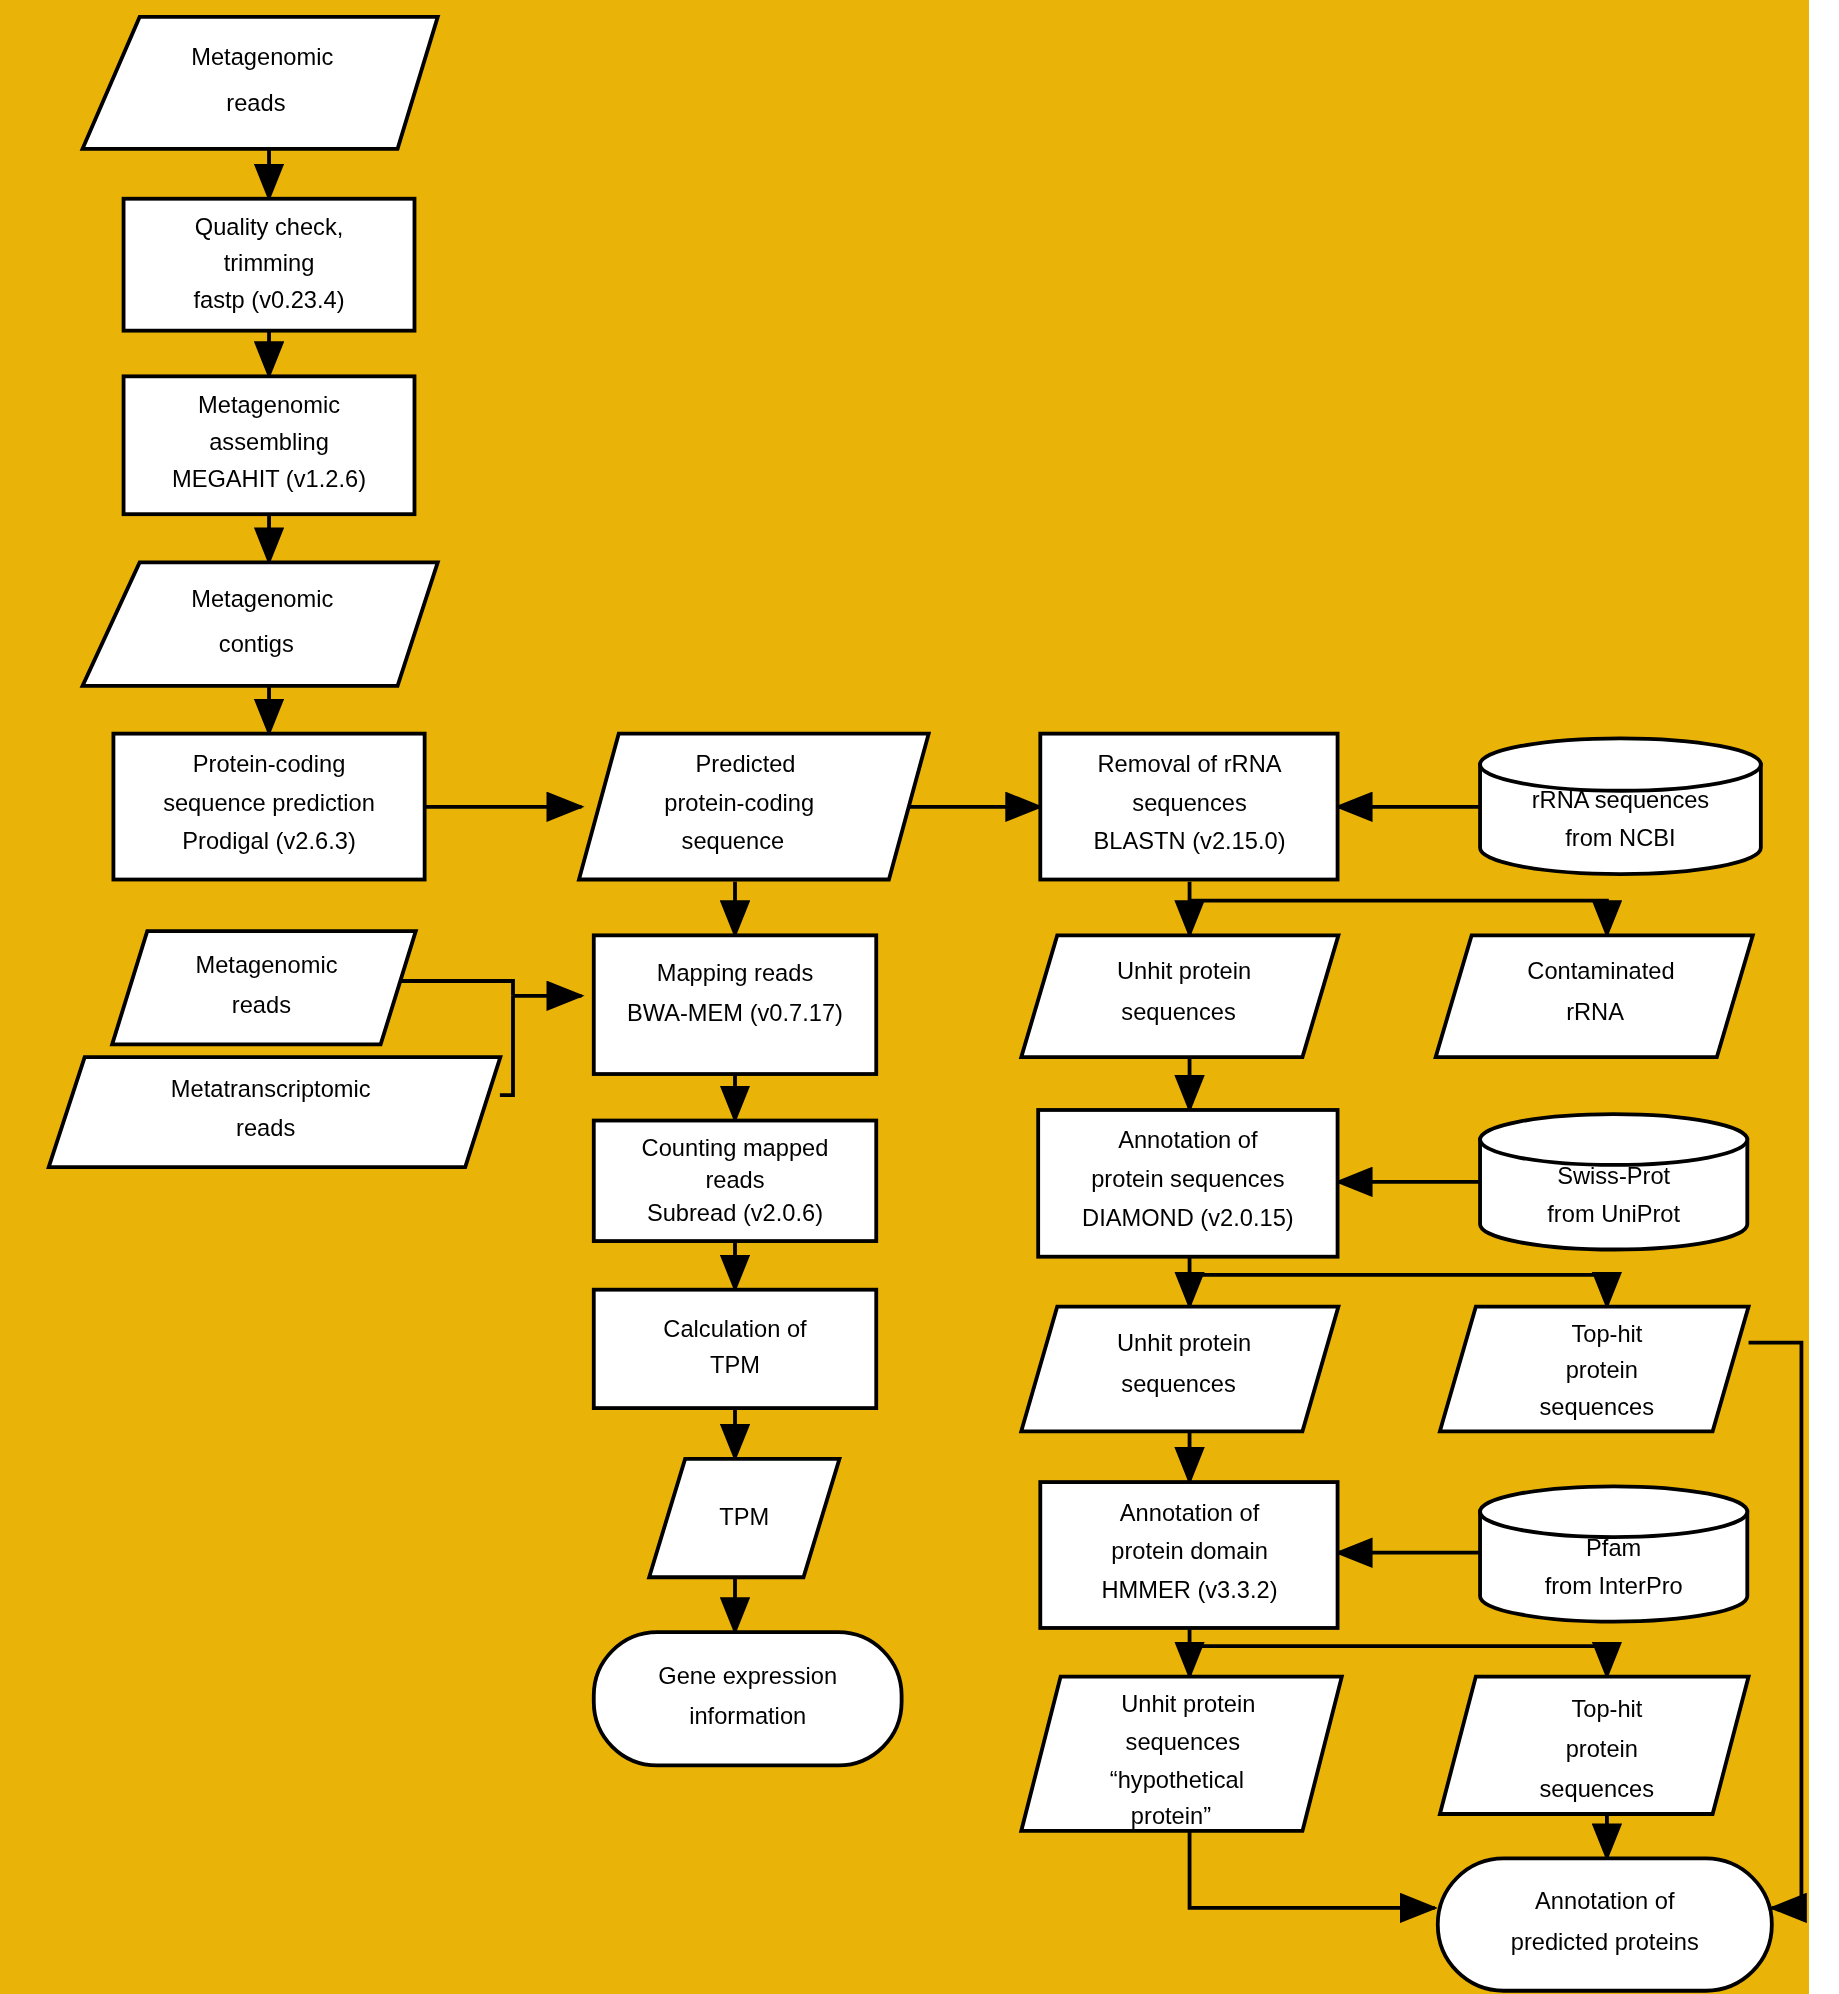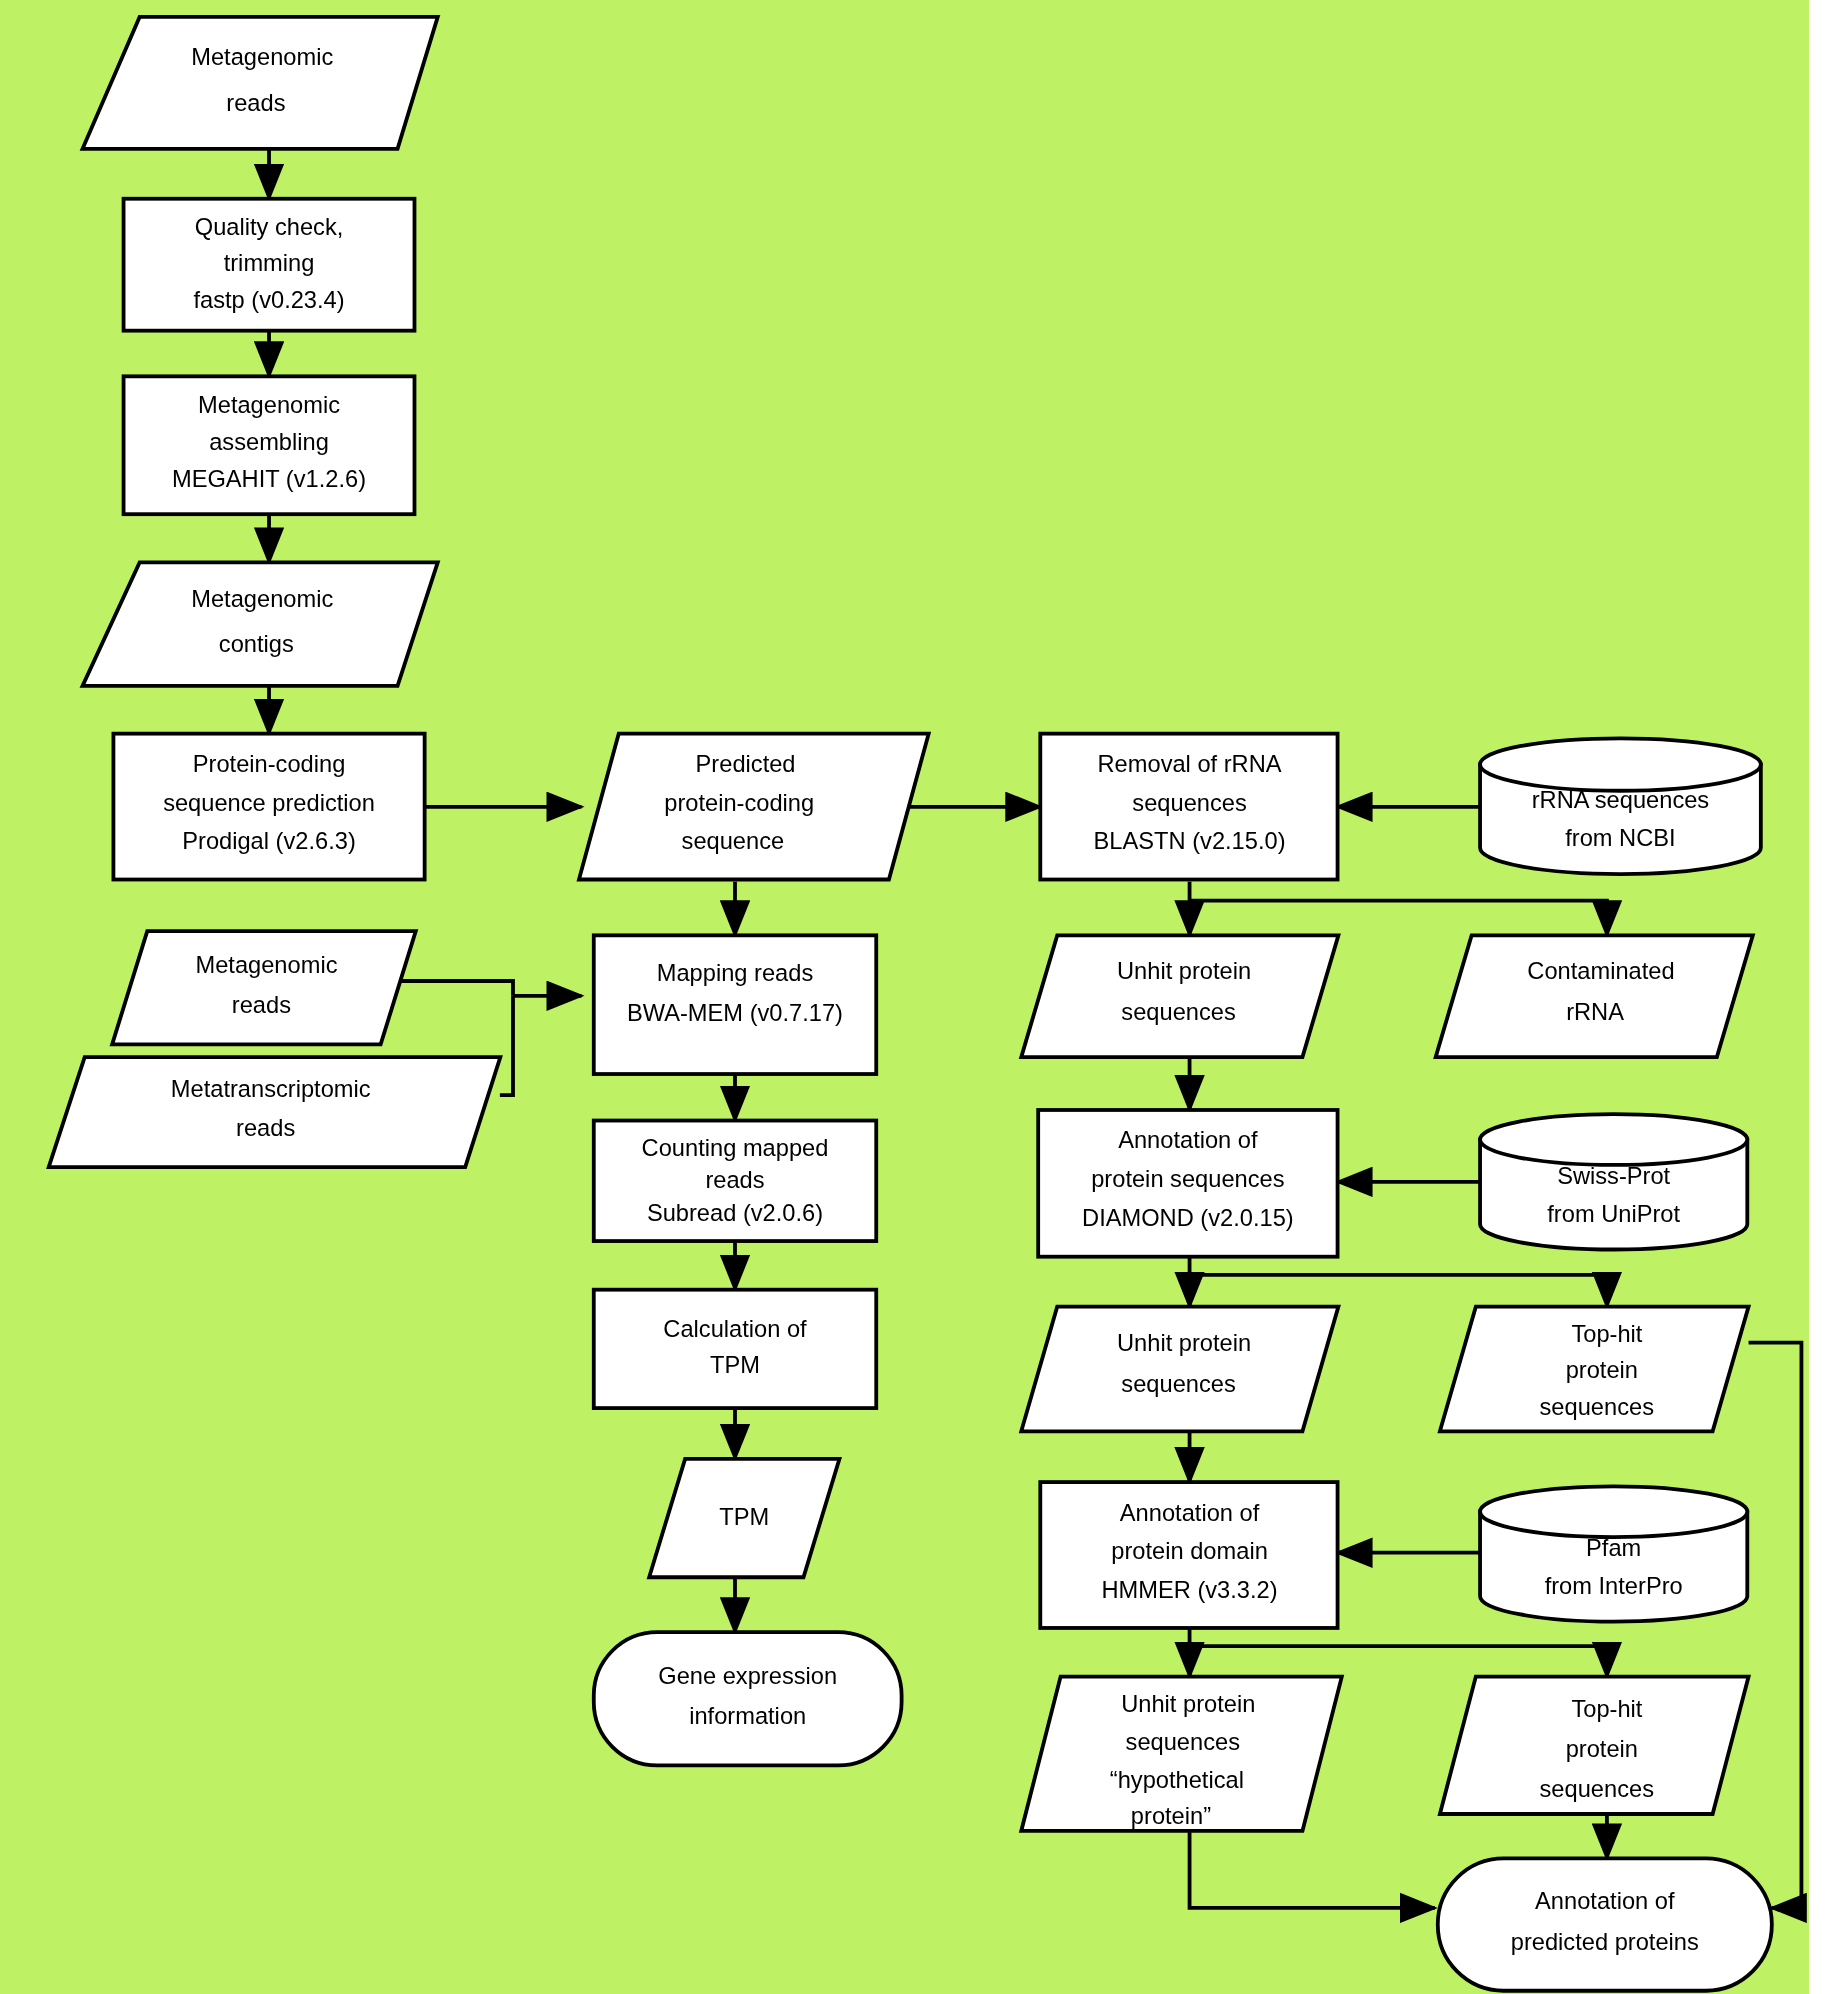--- a/index.html
+++ b/index.html
@@ -1,16 +1,16 @@
 <!DOCTYPE html>
 <html style="font-size:6.8px"><head>
 <meta charset="utf-8">
 <style>
   html,body{margin:0;padding:0;background:#ffffff;}
-  #page{position:relative;width:1809px;height:1995px;background:#bef264;
+  #page{position:relative;width:1809px;height:1995px;background:#eab308;
         font-family:"Liberation Sans", sans-serif;}
   svg{position:absolute;top:0;left:0;width:1840px;height:1995px;}
   .shape-fill{fill:#ffffff;stroke:#000000;stroke-width:9;}
   .conn{stroke:#000000;stroke-width:9;fill:none;}
   .lbl{font-family:"Liberation Sans", sans-serif;font-size:56px;fill:#000;
        text-anchor:middle;dominant-baseline:middle;white-space:pre;}
 </style>
 </head>
 <body>
 

